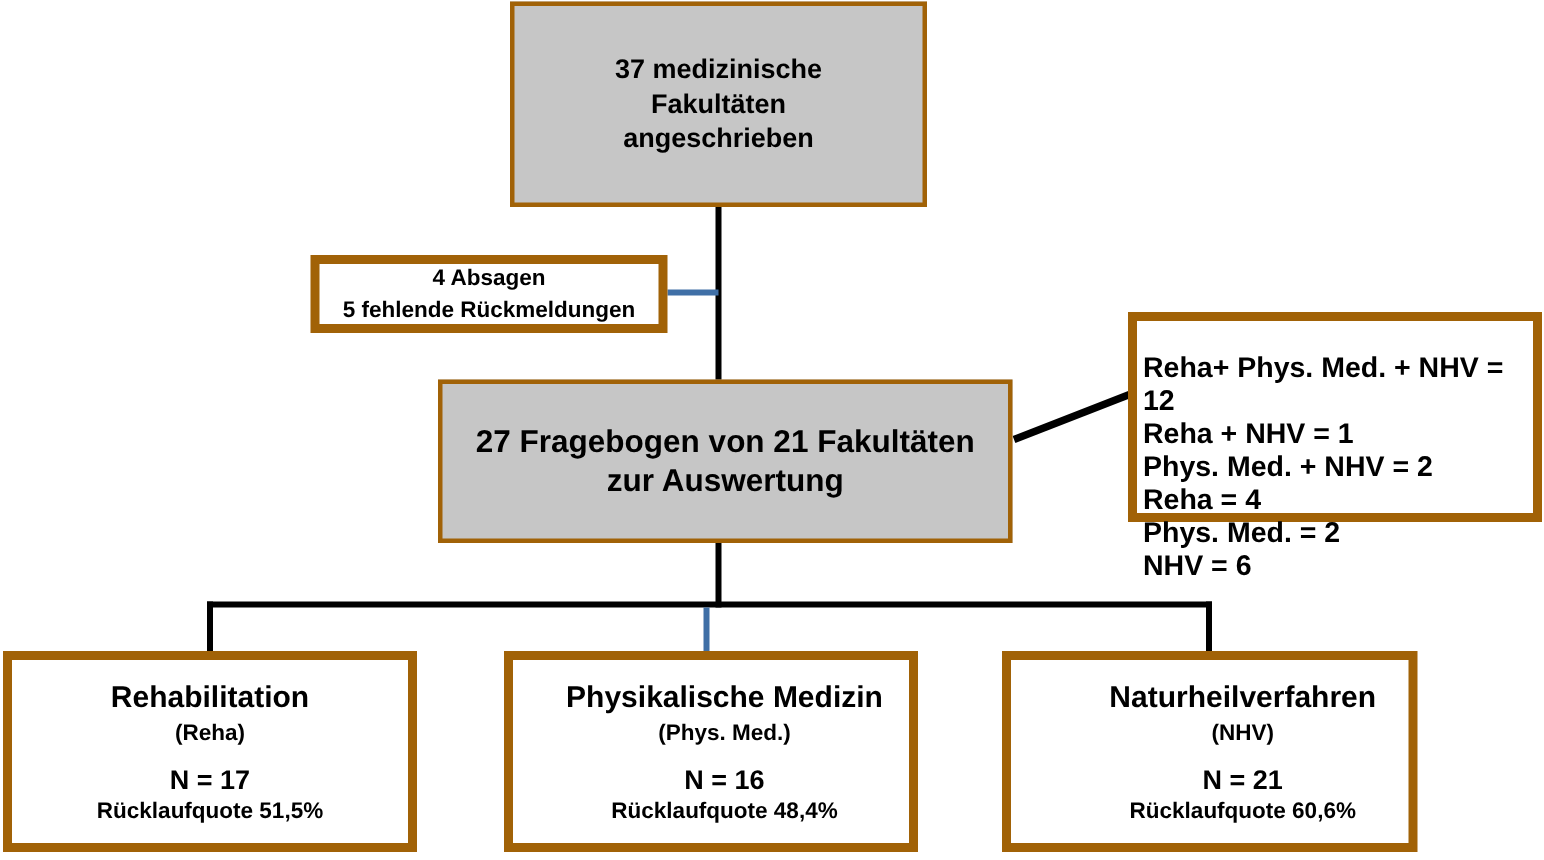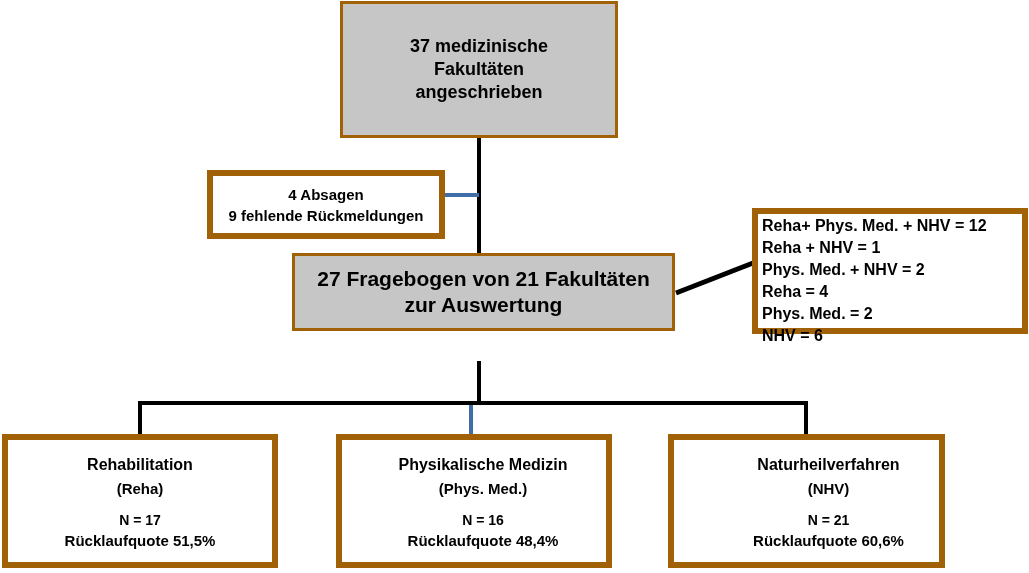--- a/index.html
+++ b/index.html
@@ -30,42 +30,42 @@
     justify-content: center;
     text-align: center;
     z-index: 1;
   }
   .box.gray { border-width: 3px; }
   .top-box {
     left: 340px; top: 1px; width: 278px; height: 137px;
     font-size: 18px; line-height: 23px;
   }
   .note-box {
-    left: 207px; top: 170px; width: 238px; height: 69px;
+    left: 207px; top: 170px; width: 238px; height: 52px;
     font-size: 15px; line-height: 21px;
   }
   .middle-box {
-    left: 292px; top: 253px; width: 383px; height: 78px;
+    left: 292px; top: 253px; width: 383px; height: 109px;
   }
   .mid-line { font-size: 21px; line-height: 26px; }
   .mid-sub { font-size: 15px; line-height: 18px; margin-top: 6px; }
   .breakdown-box {
-    left: 752px; top: 208px; width: 276px; height: 126px;
+    left: 752px; top: 208px; width: 276px; height: 140px;
     align-items: flex-start; justify-content: flex-start;
     text-align: left;
-    padding: 1px 4px;
-    font-size: 16px; line-height: 22px;
+    padding: 21px 4px;
+    font-size: 19px; line-height: 22px;
   }
   .bottom-box { top: 434px; width: 276px; height: 134px; }
   .bottom-box.b0 { left: 2px; }
   .bottom-box.b1 { left: 336px; padding-left: 18px; }
   .bottom-box.b2 { left: 668px; width: 277px; padding-left: 44px; }
-  .bb-title { font-size: 16px; line-height: 24px; }
+  .bb-title { font-size: 20px; line-height: 24px; }
   .bb-abbr  { font-size: 15px; line-height: 24px; }
-  .bb-n     { font-size: 14px; line-height: 16px; margin-top: 11px; }
+  .bb-n     { font-size: 18px; line-height: 16px; margin-top: 11px; }
   .bb-quote { font-size: 15px; line-height: 17px; margin-top: 4px; }
 </style>
 </head>
 <body>
 
 <div class="stage">
 
   <svg class="connectors" viewBox="0 0 1029 573" xmlns="http://www.w3.org/2000/svg">
     <line x1="479" y1="137" x2="479" y2="254" stroke-width="4" stroke="#000000"></line>
     <line x1="444" y1="195" x2="479" y2="195" stroke-width="4" stroke="#3f6fa6"></line>
@@ -78,21 +78,21 @@
   </svg>
 
   <div class="box gray top-box" style="background-color: rgb(198, 198, 198);">
     <div>37 medizinische</div>
     <div>Fakultäten</div>
     <div>angeschrieben</div>
   </div>
 
   <div class="box note-box">
     <div>4 Absagen</div>
-    <div>9 fehlende Rückmeldungen</div>
+    <div>5 fehlende Rückmeldungen</div>
   </div>
 
   <div class="box gray middle-box" style="background-color: rgb(198, 198, 198);">
     <div class="mid-line">27 Fragebogen von 21 Fakultäten</div>
     <div class="mid-line">zur Auswertung</div>
   </div>
 
   <div class="box breakdown-box">
     <div>Reha+ Phys. Med. + NHV = 12</div>
     <div>Reha + NHV = 1</div>

